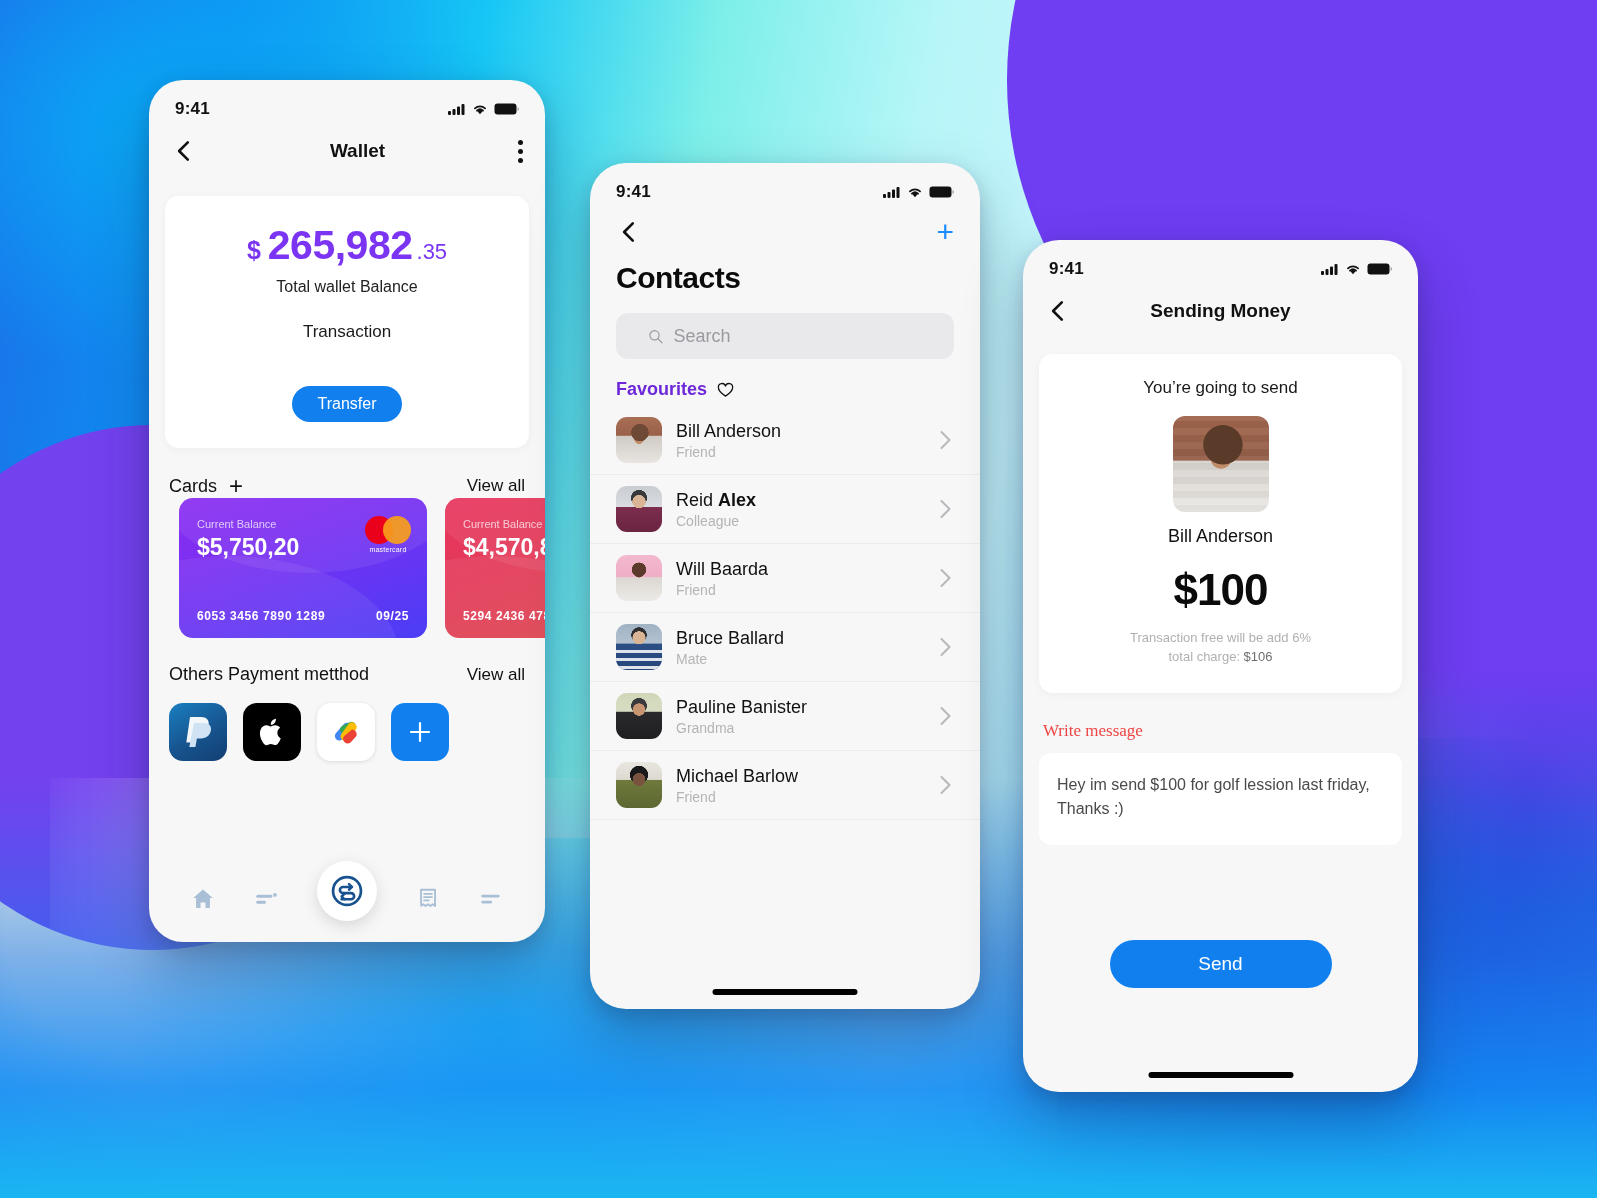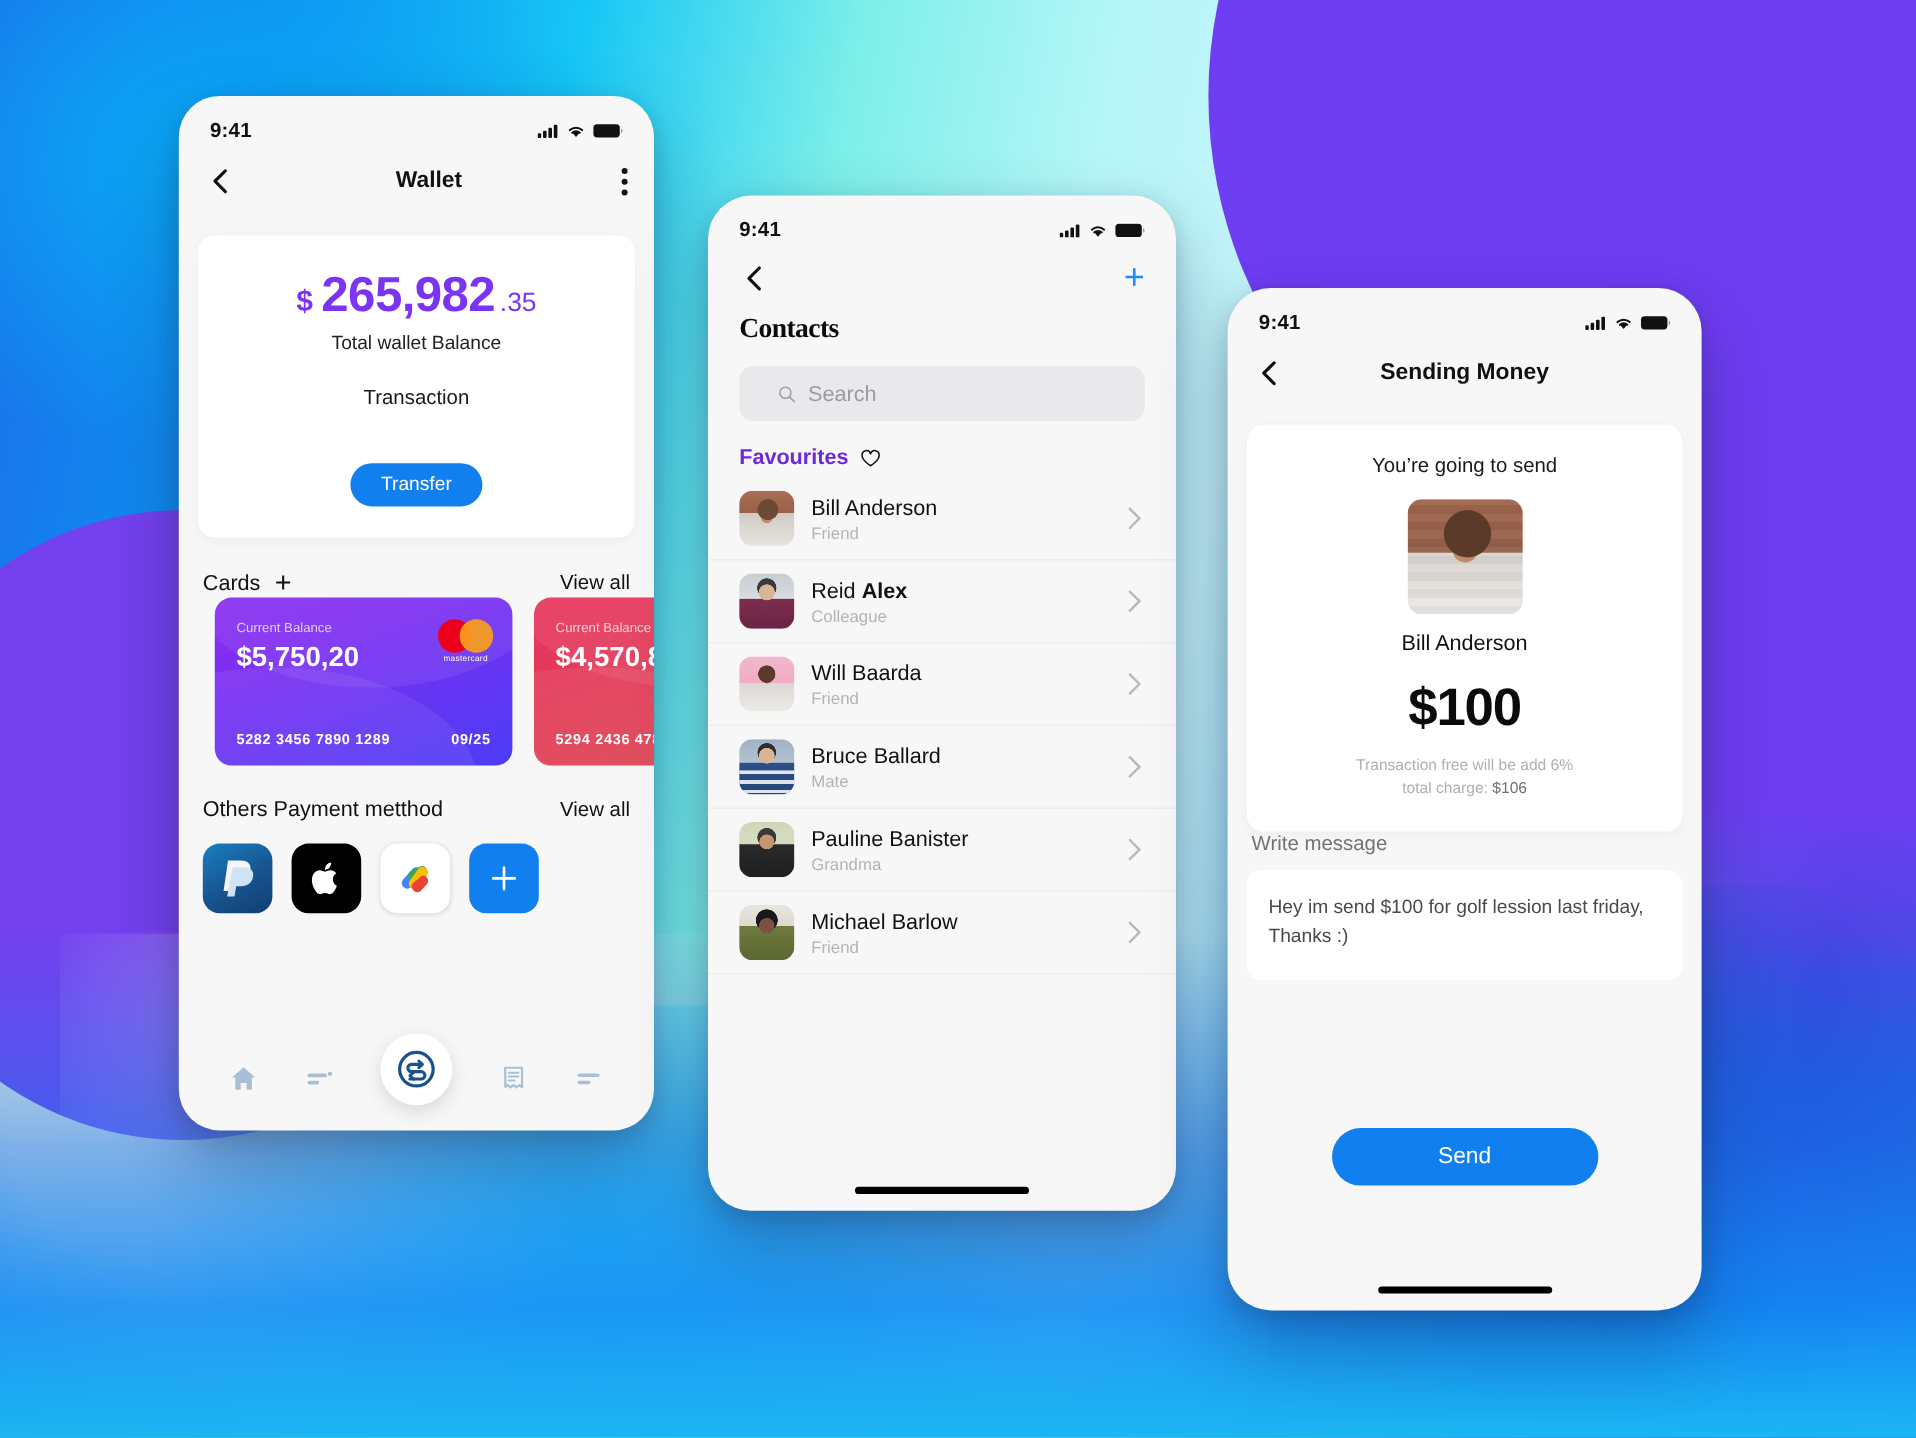--- a/index.html
+++ b/index.html
@@ -145,21 +145,21 @@
   .tabbar .tb { cursor:pointer; display:flex; align-items:center; justify-content:center; }
   .tb-center {
     width: 60px; height: 60px; border-radius: 50%; background: #fff;
     display:flex; align-items:center; justify-content:center;
     box-shadow: 0 5px 16px rgba(0,0,0,.13); margin-top:-16px;
   }
 
   
   .c-navbar { display:flex; align-items:center; justify-content:space-between; padding: 2px 26px 0 26px; height:48px; }
   .plus-blue { font-size: 30px; color: #1a8cff; line-height: 1; cursor: pointer; font-weight: 300; }
-  .c-title { font-size: 23px; font-weight: bold; color: #0b0b0b; padding: 6px 26px 0 26px; letter-spacing: -.5px; font-family: Liberation Serif, serif; }
+  .c-title { font-size: 30px; font-weight: bold; color: #0b0b0b; padding: 6px 26px 0 26px; letter-spacing: -.5px; }
   .search {
     margin: 18px 26px 0 26px; height: 46px; border-radius: 12px; background: #e9e9ec;
     display: flex; align-items: center; gap: 10px; padding: 0 32px; cursor: text;
   }
   .search input {
     border: none; outline: none; background: transparent; font-size: 18px;
     color: #8b8b90; font-family: inherit; width: 100%;
   }
   .search input::placeholder { color: #9a9aa0; }
   .fav-head { display:flex; align-items:center; gap:10px; padding: 0 26px; margin-top: 20px; }
@@ -181,21 +181,21 @@
     margin: 16px 16px 0 16px; background:#fff; border-radius:14px;
     padding: 24px 20px 26px 20px; text-align:center;
     box-shadow: 0 2px 10px rgba(0,0,0,.04);
   }
   .send-top { font-size: 17px; color:#1a1a1a; }
   .send-ava { width: 96px; height: 96px; border-radius: 12px; margin: 18px auto 0 auto; overflow:hidden; position:relative; }
   .send-name { font-size: 18px; color: #111; margin-top: 14px; }
   .send-amt { font-size: 44px; font-weight: bold; color:#0b0b0b; margin-top: 18px; letter-spacing: -1px; }
   .send-fee { font-size: 13px; color: #b0b0b4; margin-top: 14px; line-height: 1.45; }
   .send-fee b { color:#6e6e72; font-weight: normal; }
-  .msg-label { padding: 0 20px; font-size: 17px; color: #737373; }
+  .msg-label { padding: 0 20px; margin-top: 28px; font-size: 17px; color: #ef4444; font-family: Liberation Serif, serif; }
   .msg-box {
     margin: 12px 16px 0 16px; background:#fff; border-radius: 12px;
     padding: 20px 18px; min-height: 92px; font-size: 16px; color:#4a4a4e; line-height:1.5;
     cursor: text;
   }
   .btn-send {
     position:absolute; left: 50%; transform: translateX(-50%); bottom: 104px;
     width: 222px; height: 48px; border-radius: 24px; background:#1180ee; color:#fff;
     border:none; font-size: 19px; cursor:pointer; font-family: inherit;
   }
@@ -278,21 +278,21 @@
       <div class="swoosh2"></div>
       <div class="cc-lbl">Current Balance</div>
       <div class="cc-bal">$5,750,20</div>
       <div class="mc">
         <div class="mc-circles">
             <i class="l"></i>
             <i class="r"></i>
           </div>
         <div class="mc-name">mastercard</div>
       </div>
-      <div class="cc-num">5282 3456 7890 1289</div>
+      <div class="cc-num">6053 3456 7890 1289</div>
       <div class="cc-exp">09/25</div>
     </div>
     <div class="ccard red">
       <div class="swoosh1"></div>
       <div class="swoosh2"></div>
       <div class="cc-lbl">Current Balance</div>
       <div class="cc-bal">$4,570,8</div>
       <div class="cc-num">5294 2436 478</div>
     </div>
   </div>

